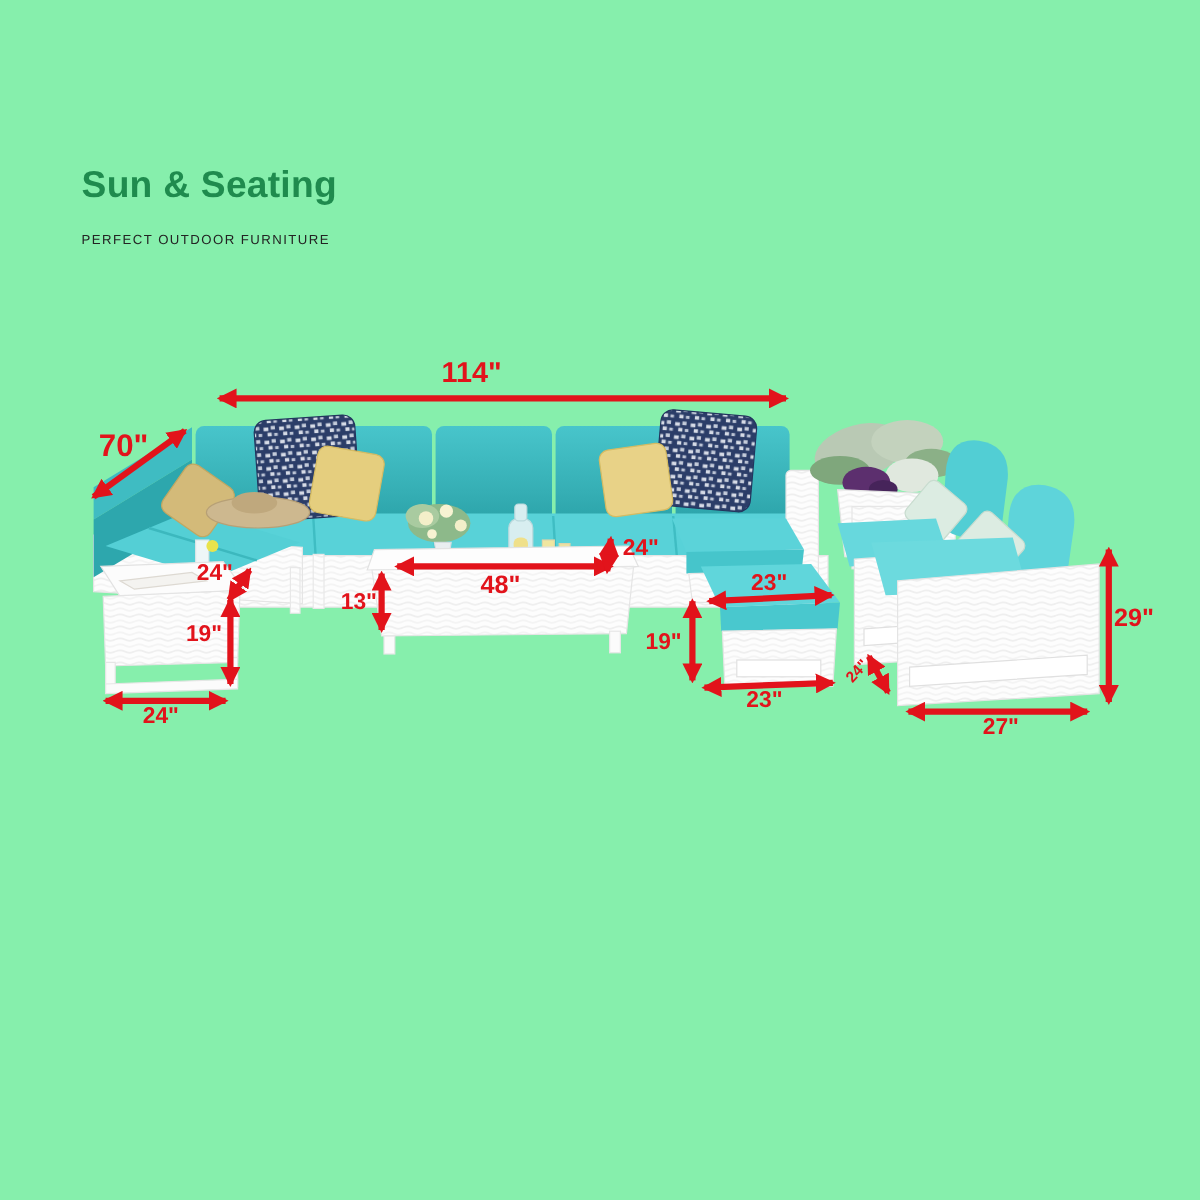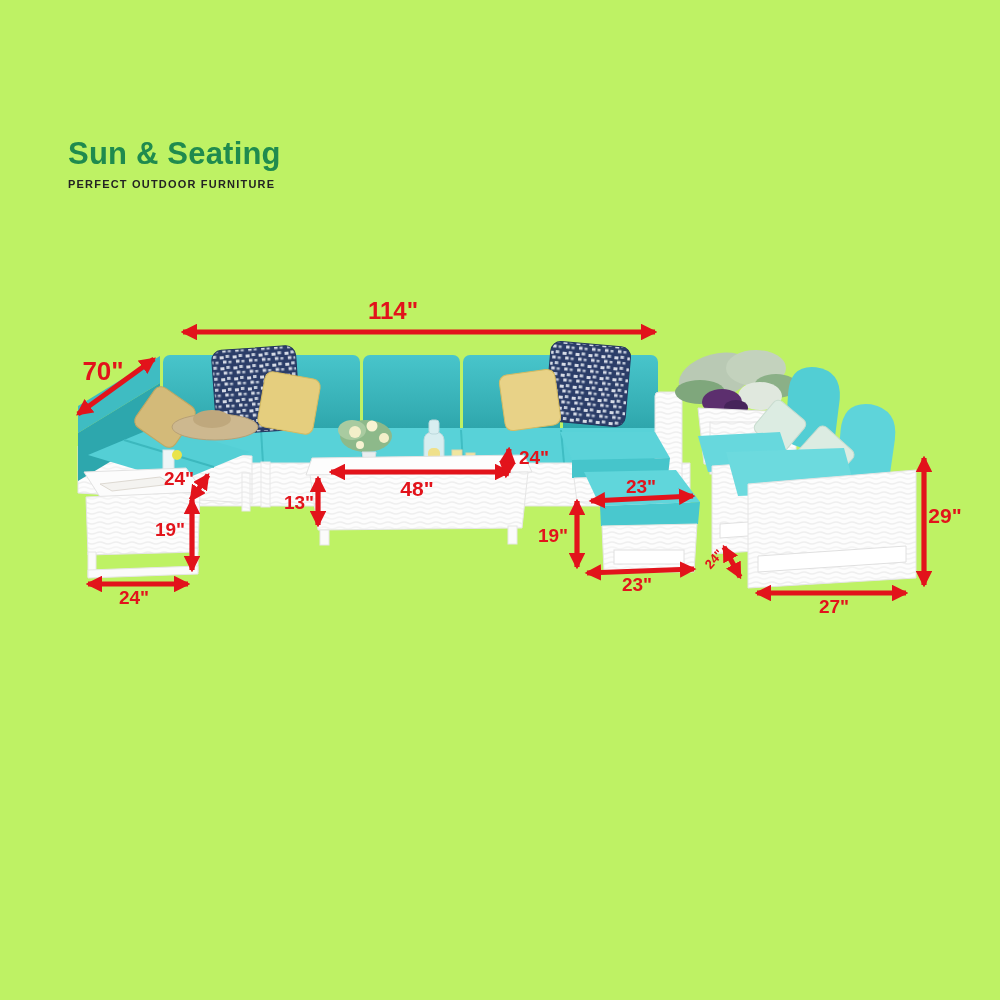--- a/index.html
+++ b/index.html
@@ -1,20 +1,20 @@
 <!DOCTYPE html>
 <html><head>
 <meta charset="utf-8">
 <style>
   html,body{margin:0;padding:0;background:#ffffff;}
-  #stage{position:relative;width:1000px;height:1000px;background:#bef264;overflow:hidden;
+  #stage{position:relative;width:1000px;height:1000px;background:#86efac;overflow:hidden;
          font-family:"Liberation Sans",sans-serif;}
   .brand{position:absolute;left:68px;top:136px;}
   .brand-name{display:block;font-size:31px;font-weight:bold;color:#1f8b4e;letter-spacing:.2px;}
-  .brand-tagline{display:block;margin-top:6px;font-size:11px;font-weight:bold;color:#232323;letter-spacing:1.2px;}
+  .brand-tagline{display:block;margin-top:22px;font-size:11px;font-weight:normal;color:#232323;letter-spacing:1.2px;}
   .scene{position:absolute;left:0;top:0;width:1000px;height:1000px;}
   .dim{position:absolute;color:#e2131b;font-weight:bold;white-space:nowrap;
        transform:translate(-50%,-50%);line-height:1;}
   .dim.rot{transform:translate(-50%,-50%) rotate(-48deg);}
 </style>
 </head>
 <body>
 
 <div id="stage">
 

